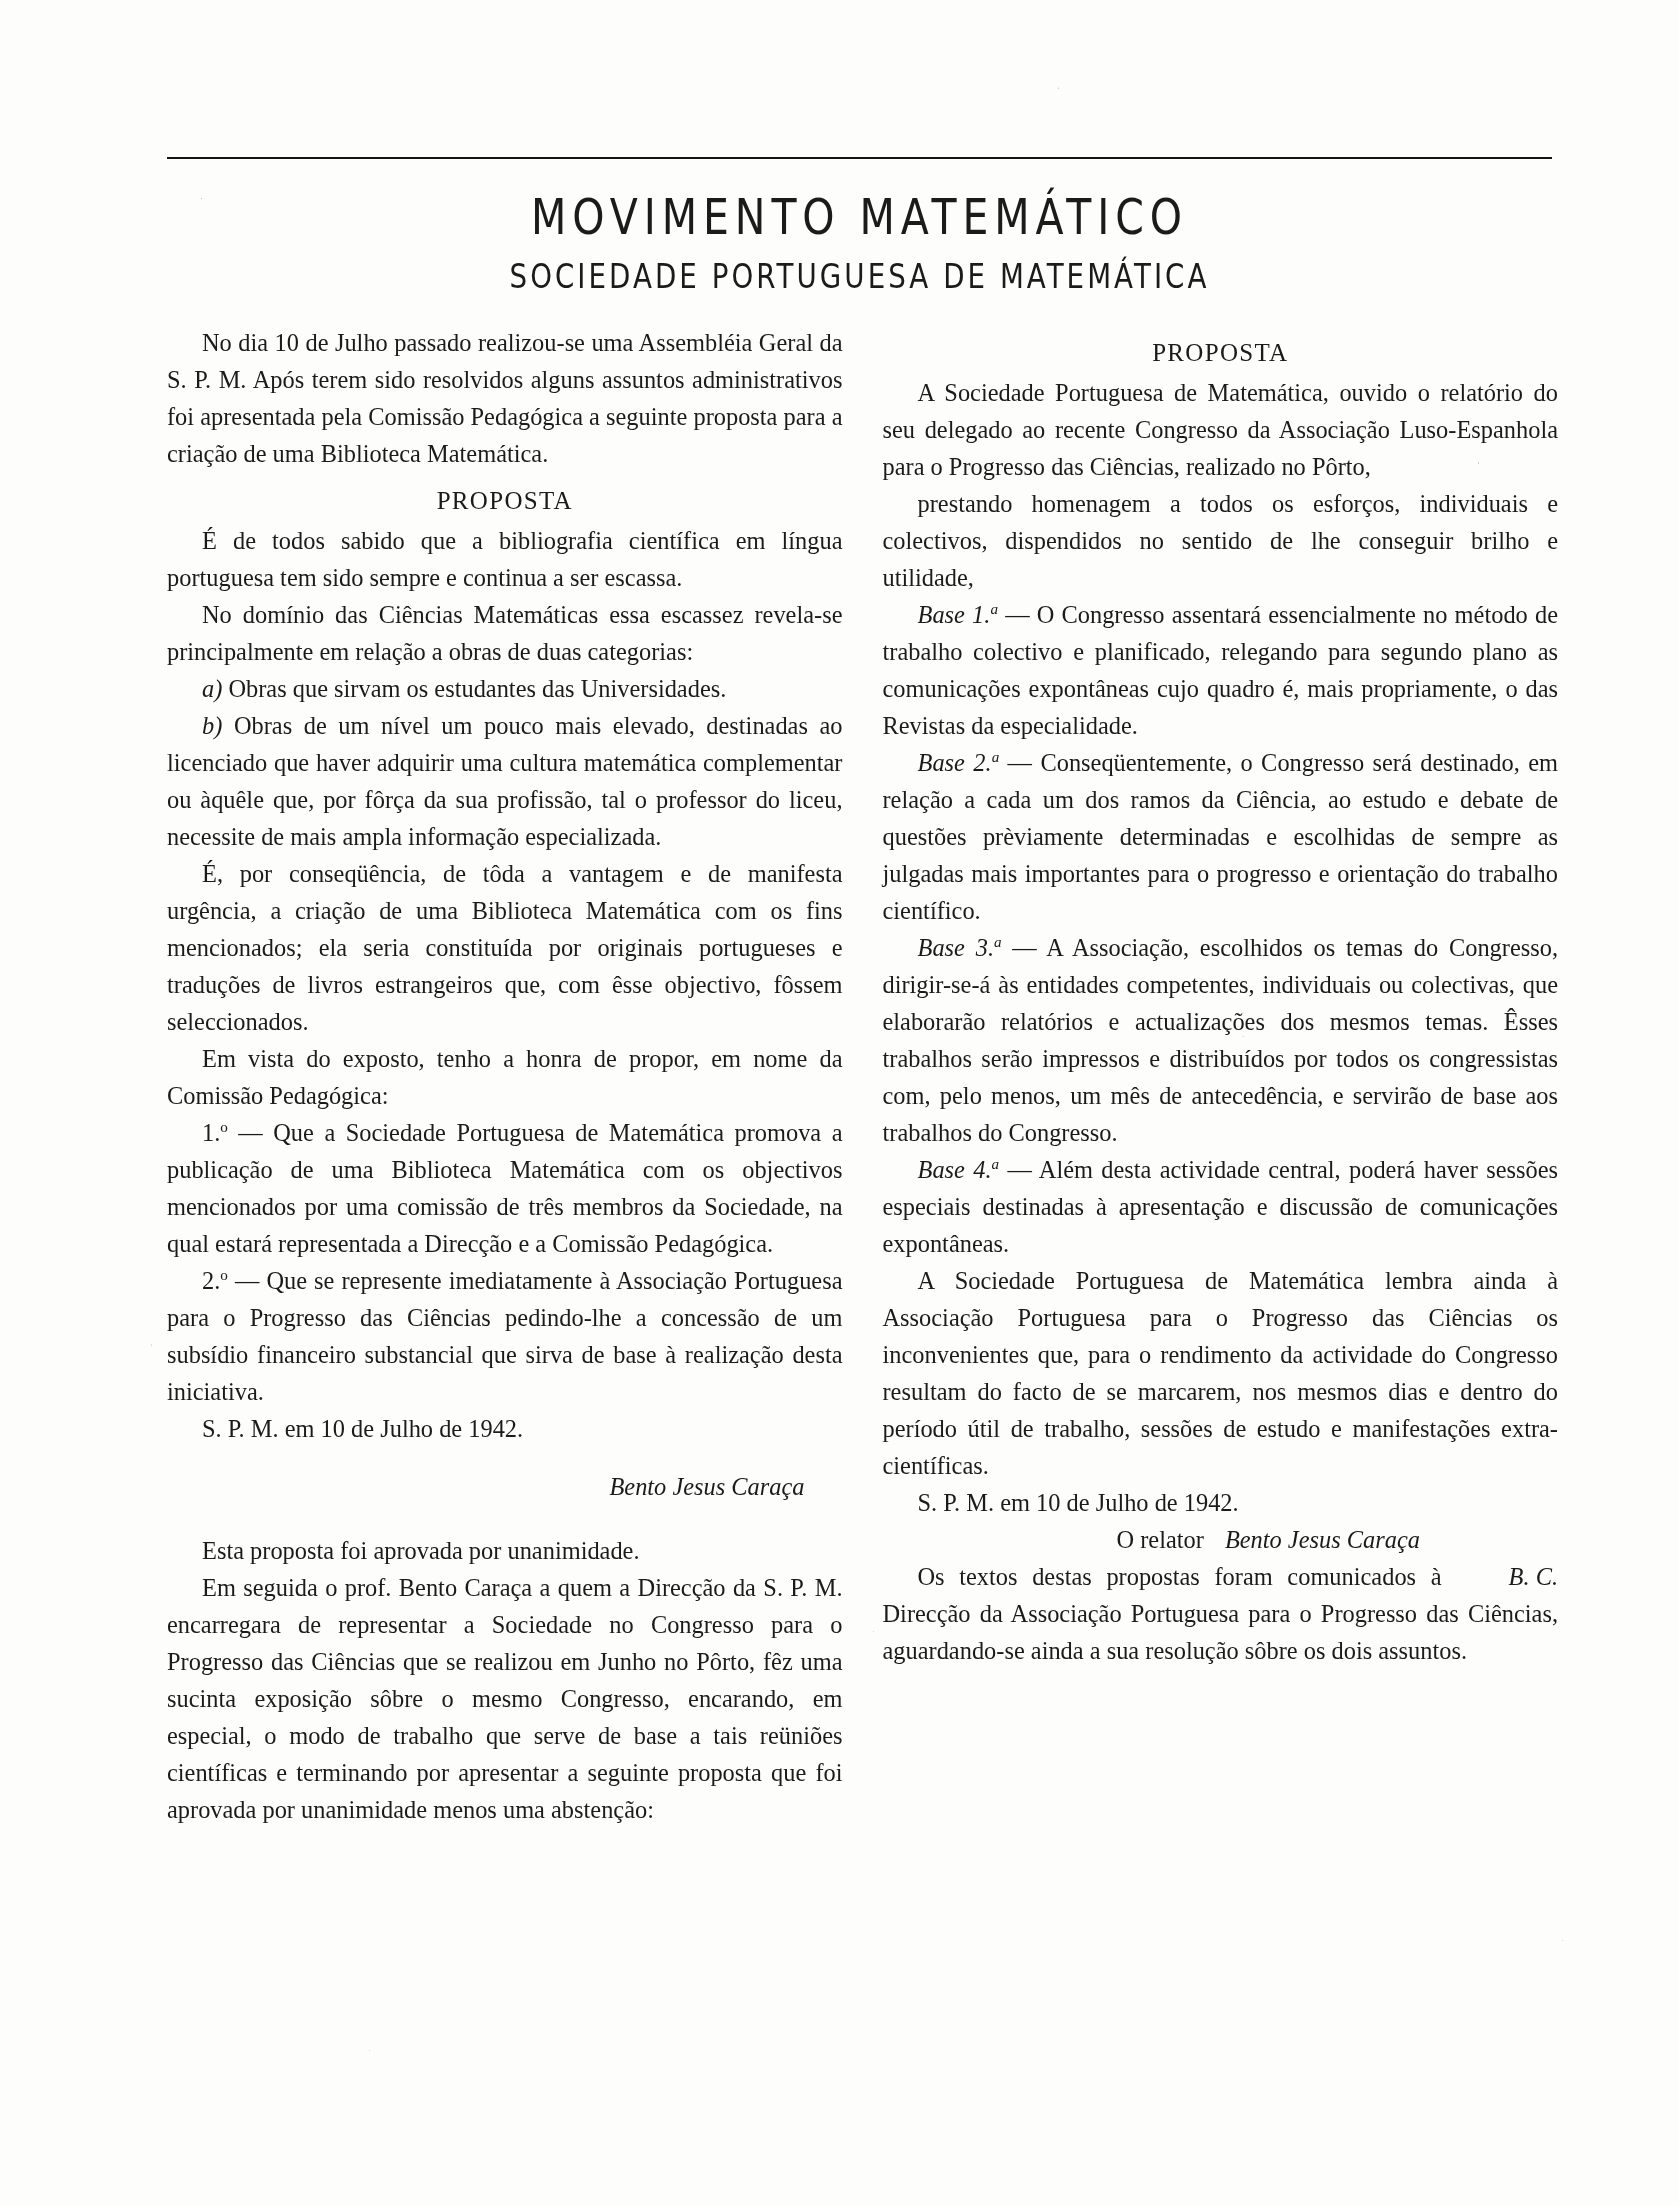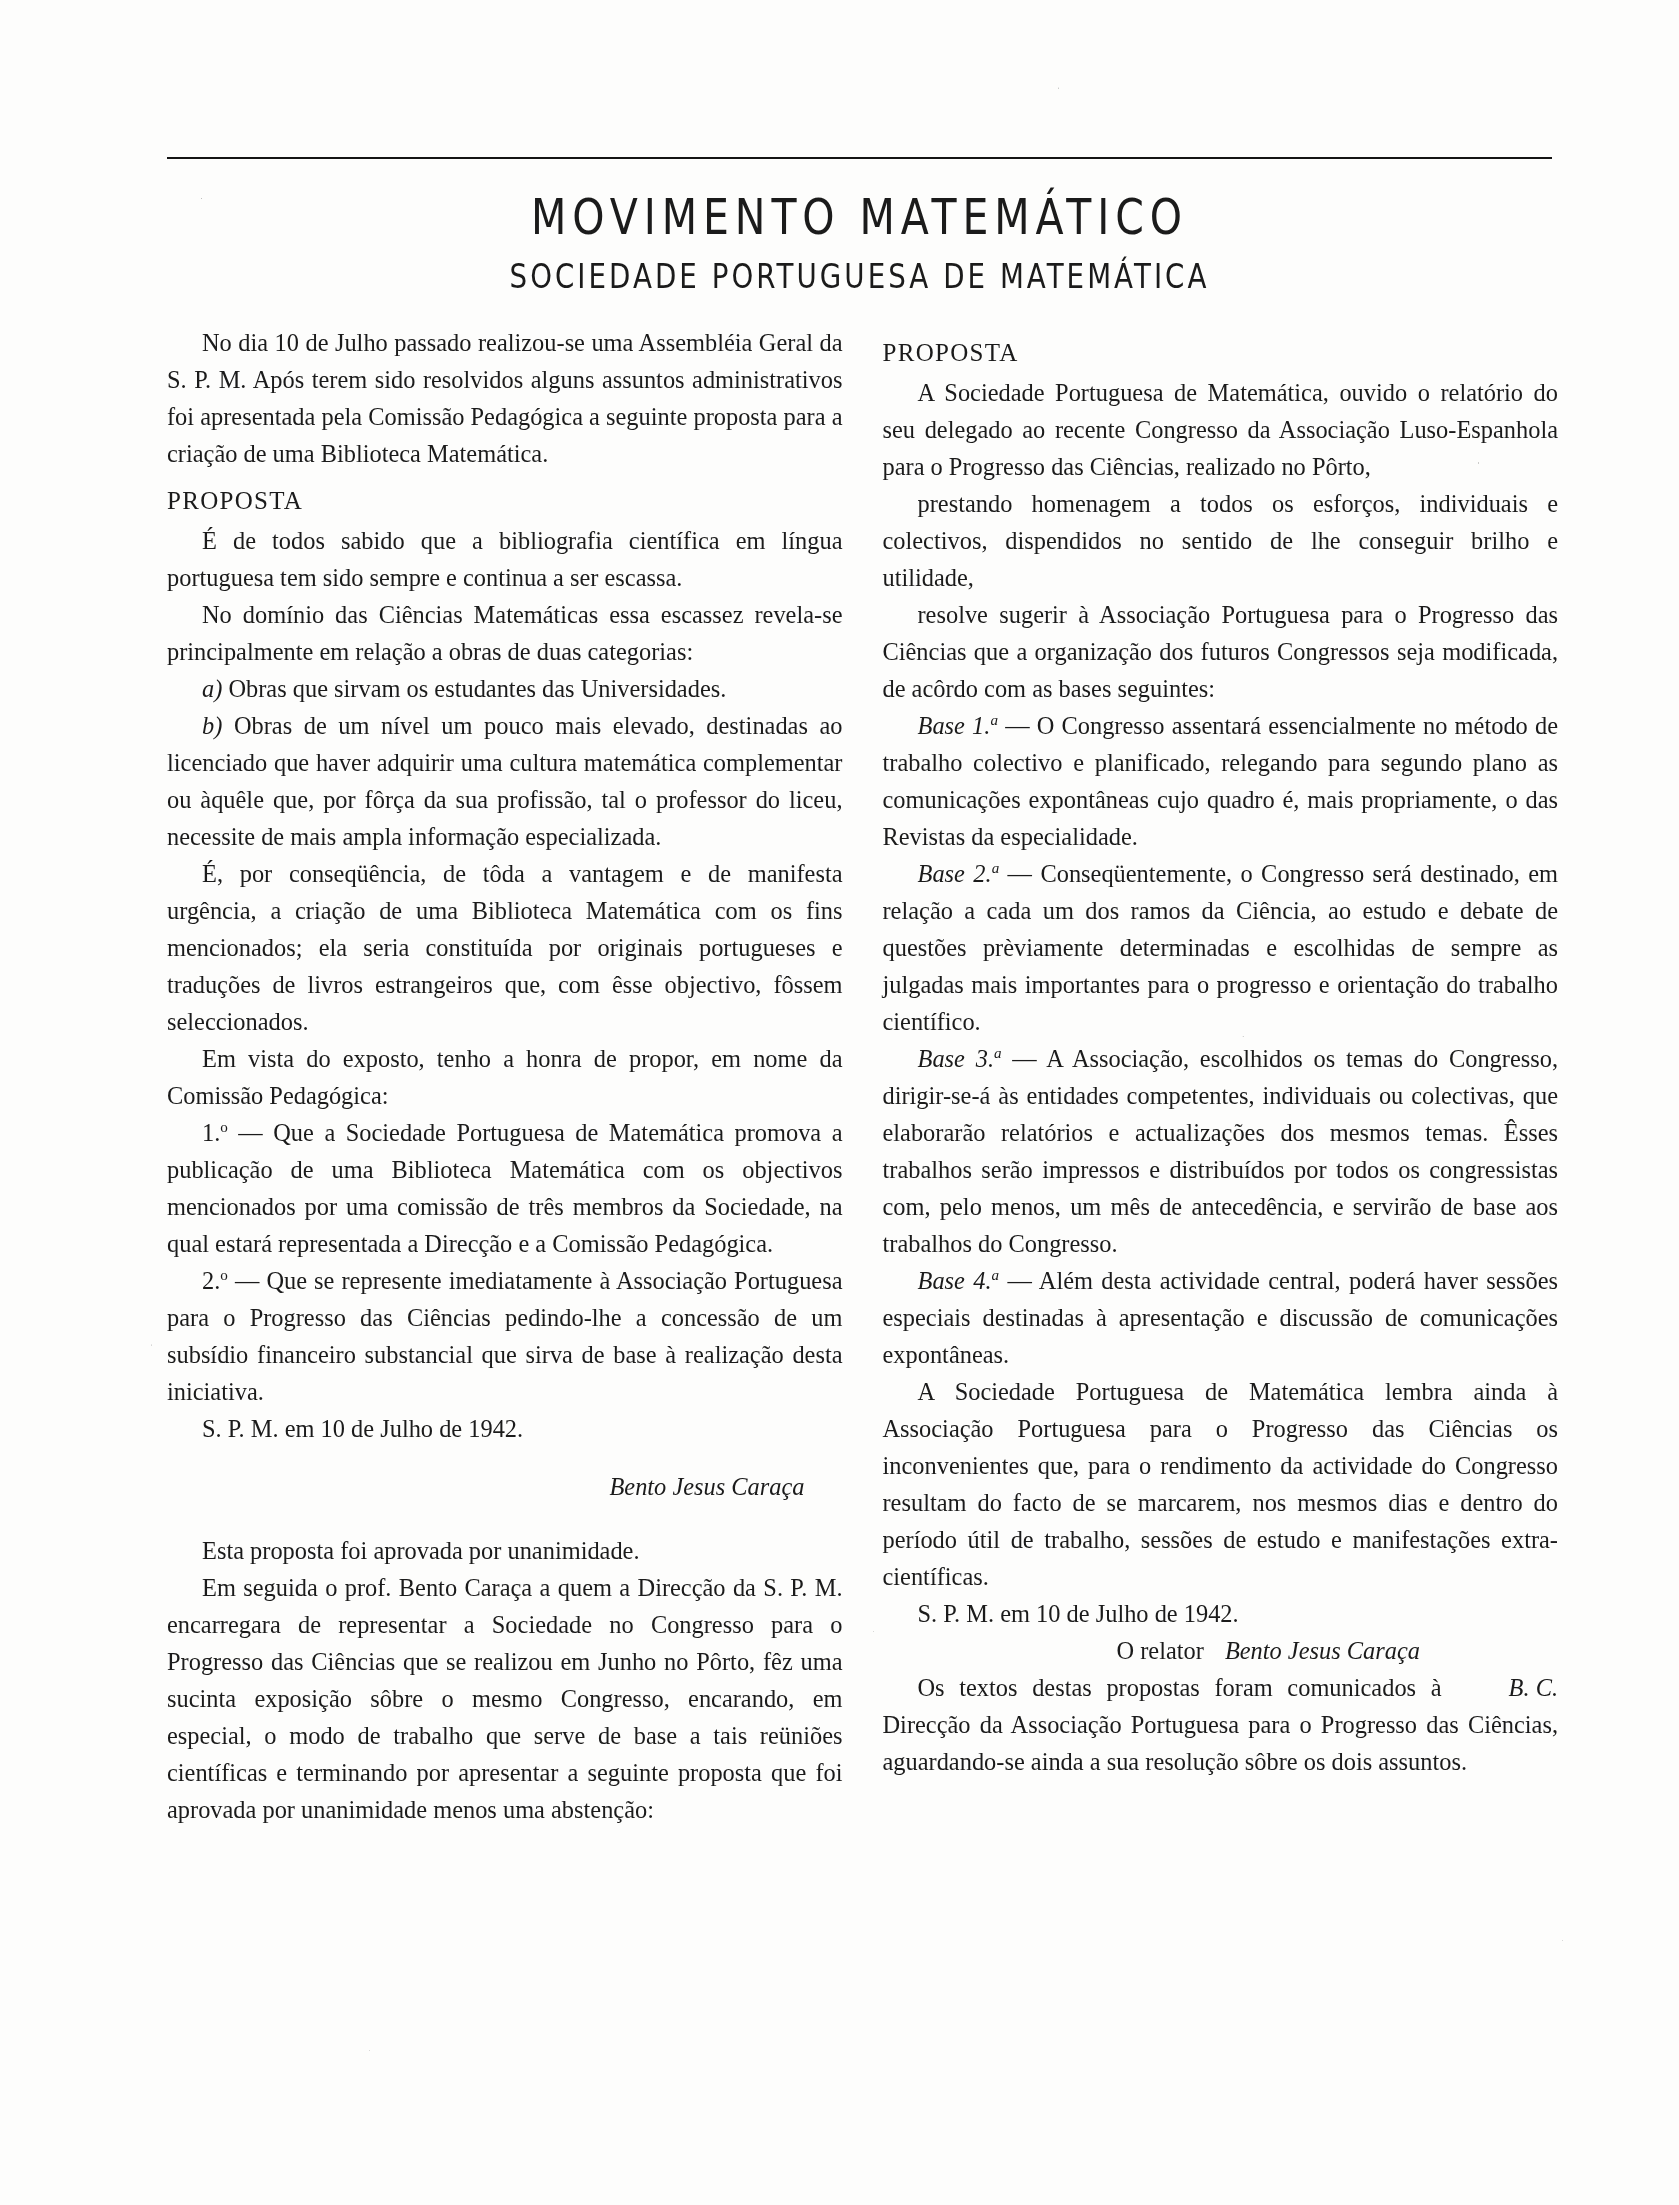--- a/index.html
+++ b/index.html
@@ -123,20 +123,21 @@
     line-height: 37px;
     text-align: justify;
     text-justify: inter-word;
     hyphens: none;
   }
   .col p {
     margin: 0;
     text-indent: 35px;
   }
   .heading {
+    text-align: center;
     text-indent: 0 !important;
     letter-spacing: 1.3px;
     font-size: 25px;
     margin: 9.6px 0 3.2px 0 !important;
   }
   .sig {
     text-align: right;
     text-indent: 0 !important;
     font-style: italic;
     margin-top: 21px !important;
@@ -186,21 +187,20 @@
       <p class="sig">Bento Jesus Caraça</p>
       <div class="spacer-md"></div>
       <p>Esta proposta foi aprovada por unanimidade.</p>
       <p>Em seguida o prof. Bento Caraça a quem a Direcção da S. P. M. encarregara de representar a Sociedade no Congresso para o Progresso das Ciências que se realizou em Junho no Pôrto, fêz uma sucinta exposição sôbre o mesmo Congresso, encarando, em especial, o modo de trabalho que serve de base a tais reüniões científicas e terminando por apresentar a seguinte proposta que foi aprovada por unanimidade menos uma abstenção:</p>
     </div>
 
     <div class="col">
       <p class="heading">PROPOSTA</p>
       <p>A Sociedade Portuguesa de Matemática, ouvido o relatório do seu delegado ao recente Congresso da Associação Luso-Espanhola para o Progresso das Ciências, realizado no Pôrto,</p>
       <p>prestando homenagem a todos os esforços, individuais e colectivos, dispendidos no sentido de lhe conseguir brilho e utilidade,</p>
-      <p>resolve sugerir à Associação Portuguesa para o Progresso das Ciências que a organização dos futuros Congressos seja modificada, de acôrdo com as bases seguintes:</p>
       <p><span class="it">Base 1.</span><span class="it ord">a</span> <span>— O Congresso assentará essencialmente no método de trabalho colectivo e planificado, relegando para segundo plano as comunicações expontâneas cujo quadro é, mais propriamente, o das Revistas da especialidade.</span></p>
       <p><span class="it">Base 2.</span><span class="it ord">a</span> <span>— Conseqüentemente, o Congresso será destinado, em relação a cada um dos ramos da Ciência, ao estudo e debate de questões prèviamente determinadas e escolhidas de sempre as julgadas mais importantes para o progresso e orientação do trabalho científico.</span></p>
       <p><span class="it">Base 3.</span><span class="it ord">a</span> <span>— A Associação, escolhidos os temas do Congresso, dirigir-se-á às entidades competentes, individuais ou colectivas, que elaborarão relatórios e actualizações dos mesmos temas. Êsses trabalhos serão impressos e distribuídos por todos os congressistas com, pelo menos, um mês de antecedência, e servirão de base aos trabalhos do Congresso.</span></p>
       <p><span class="it">Base 4.</span><span class="it ord">a</span> <span>— Além desta actividade central, poderá haver sessões especiais destinadas à apresentação e discussão de comunicações expontâneas.</span></p>
       <p>A Sociedade Portuguesa de Matemática lembra ainda à Associação Portuguesa para o Progresso das Ciências os inconvenientes que, para o rendimento da actividade do Congresso resultam do facto de se marcarem, nos mesmos dias e dentro do período útil de trabalho, sessões de estudo e manifestações extra-científicas.</p>
       <p>S. P. M. em 10 de Julho de 1942.</p>
       <p class="relator"><span>O relator</span><span class="ital">Bento Jesus Caraça</span></p>
       <p><span class="endmark">B. C.</span><span>Os textos destas propostas foram comunicados à Direcção da Associação Portuguesa para o Progresso das Ciências, aguardando-se ainda a sua resolução sôbre os dois assuntos.</span></p>
     </div>
 

